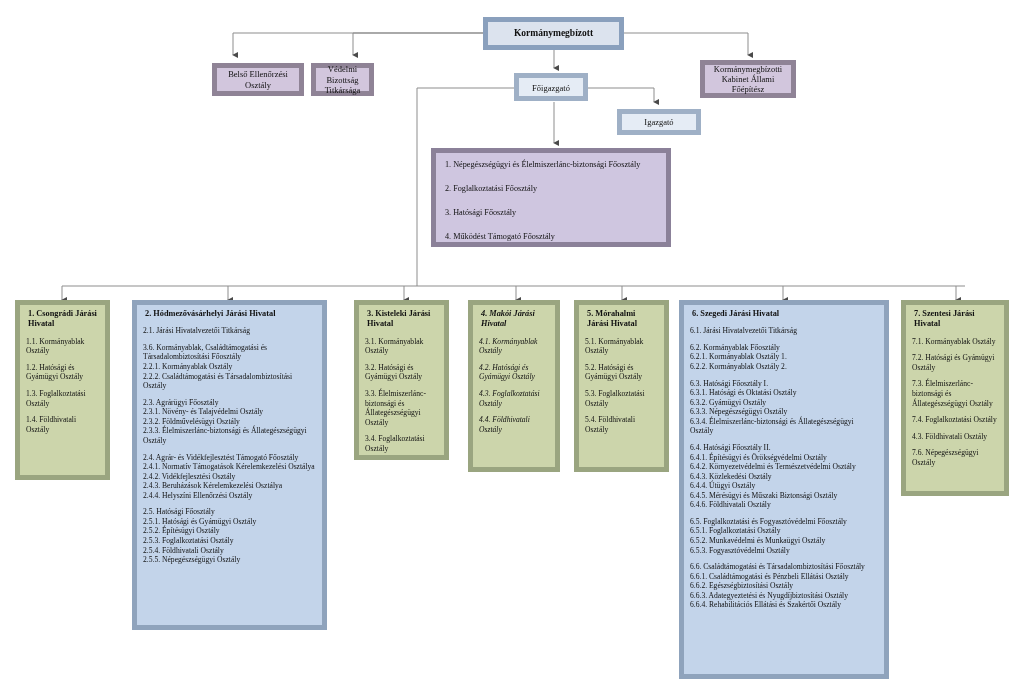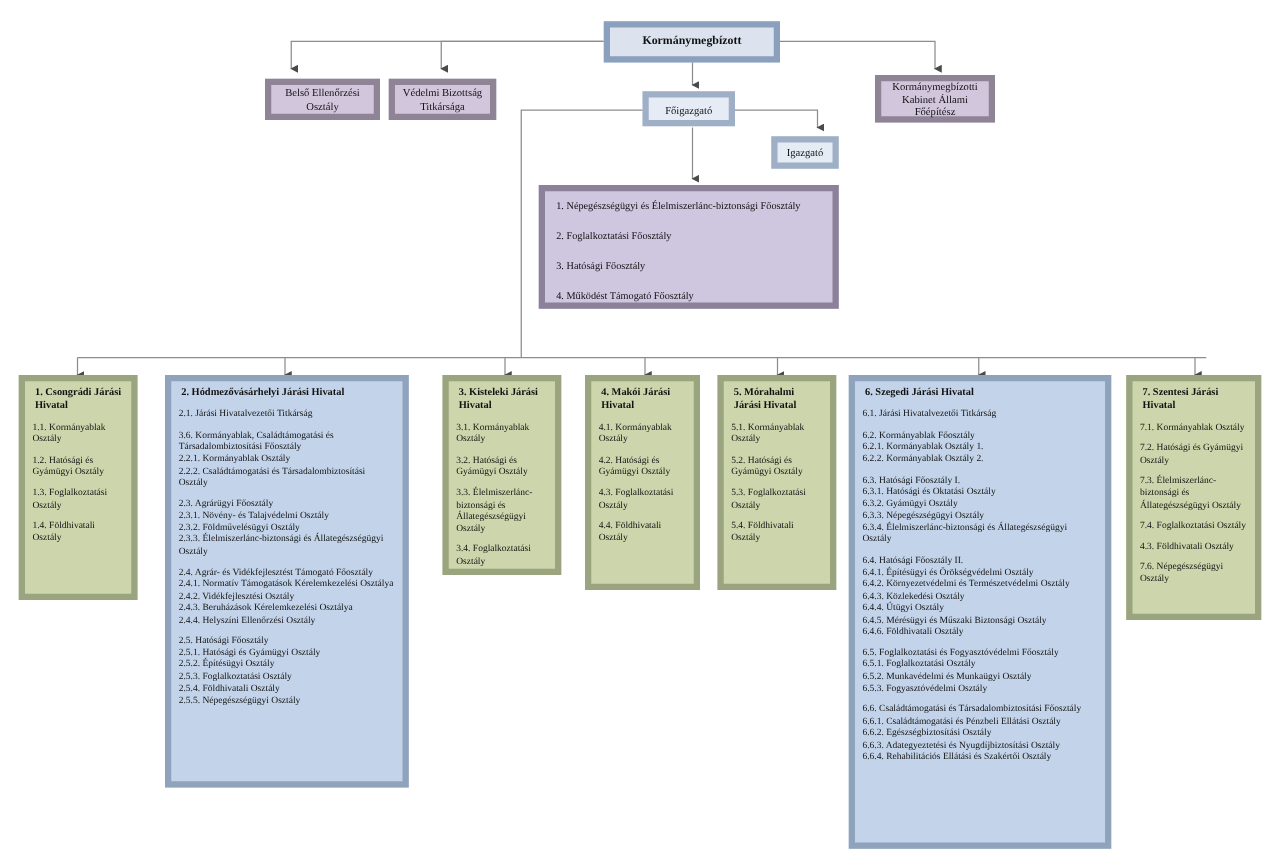--- a/index.html
+++ b/index.html
@@ -139,33 +139,33 @@
   </svg>
 
   <div class="node blue-top vcenter" style="left:483px; top:17px; width:141px; height:33px;">
     <div class="center-title">Kormánymegbízott</div>
   </div>
 
   <div class="node purple vcenter" style="left:212px; top:63px; width:92px; height:33px;">
     <div class="center-plain">Belső Ellenőrzési Osztály</div>
   </div>
 
-  <div class="node purple vcenter" style="left:311px; top:63px; width:86px; height:33px;">
+  <div class="node purple vcenter" style="left:311px; top:63px; width:63px; height:33px;">
     <div class="center-plain">Védelmi Bizottság Titkársága</div>
   </div>
 
   <div class="node purple vcenter" style="left:700px; top:60px; width:96px; height:38px;">
     <div class="center-plain">Kormánymegbízotti Kabinet Állami Főépítész</div>
   </div>
 
   <div class="node blue-plain vcenter" style="left:514px; top:73px; width:74px; height:28px;justify-content:flex-end;">
     <div class="center-plain">Főigazgató</div>
   </div>
 
-  <div class="node blue-plain vcenter" style="left:617px; top:109px; width:54px; height:26px;">
+  <div class="node blue-plain vcenter" style="left:617px; top:109px; width:84px; height:26px;">
     <div class="center-plain">Igazgató</div>
   </div>
 
   <div class="node purple-list pad-wide" style="left:431px; top:148px; width:240px; height:99px;">
     <div class="toplist-line">1. Népegészségügyi és Élelmiszerlánc-biztonsági Főosztály</div>
     <div class="toplist-line">2. Foglalkoztatási Főosztály</div>
     <div class="toplist-line">3. Hatósági Főosztály</div>
     <div class="toplist-line">4. Működést Támogató Főosztály</div>
   </div>
 
@@ -227,21 +227,21 @@
         <div class="unit-line">3.2. Hatósági és Gyámügyi Osztály</div>
       </div>
     <div class="grp">
         <div class="unit-line">3.3. Élelmiszerlánc-biztonsági és Állategészségügyi Osztály</div>
       </div>
     <div class="grp">
         <div class="unit-line">3.4. Foglalkoztatási Osztály</div>
       </div>
   </div>
 
-  <div class="node green pad-office" style="left:468px; top:300px; width:92px; height:172px;">
+  <div class="node green pad-office" style="left:468px; top:300px; width:92px; height:172px;font-style:italic;">
     <div class="office-title">4. Makói Járási Hivatal</div>
     <div class="grp">
         <div class="unit-line">4.1. Kormányablak Osztály</div>
       </div>
     <div class="grp">
         <div class="unit-line">4.2. Hatósági és Gyámügyi Osztály</div>
       </div>
     <div class="grp">
         <div class="unit-line">4.3. Foglalkoztatási Osztály</div>
       </div>

